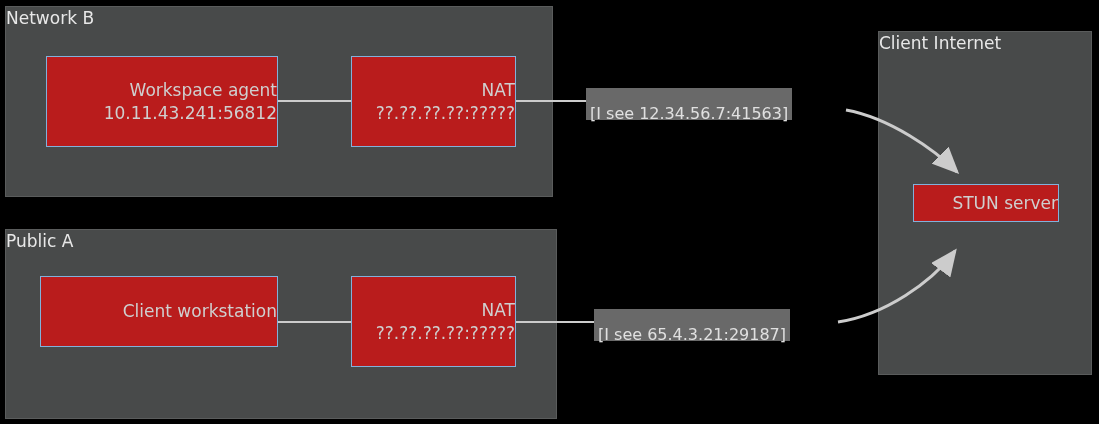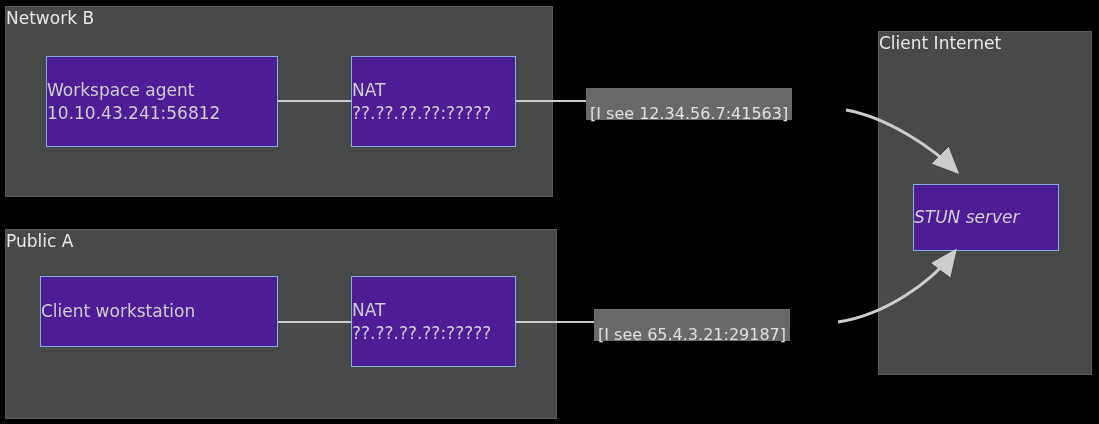--- a/index.html
+++ b/index.html
@@ -27,26 +27,26 @@
     left: 0;
     width: 100%;
     text-align: left;
     color: #e8e8e8;
     font-size: 17px;
     line-height: 20px;
     white-space: nowrap;
   }
   .node {
     position: absolute;
-    background: #4c1d95;
+    background: #b91c1c;
     border: 1px solid #81b1db;
     box-sizing: border-box;
     display: flex;
     flex-direction: column;
-    align-items: flex-start;
+    align-items: flex-end;
     justify-content: center;
     color: #cfcfcf;
     font-size: 17px;
     line-height: 23px;
     text-align: center;
     white-space: nowrap;
   }
   .node span { display: block; }
   .edge-line {
     position: absolute;
@@ -76,21 +76,21 @@
 <body>
 
 <div id="diagram">
 
   <div class="cluster" style="left:5px; top:6px; width:548px; height:191px;">
     <div class="cluster-title">Network B</div>
   </div>
 
   <div class="node" style="left:46px; top:56px; width:232px; height:91px;">
     <span>Workspace agent</span>
-    <span>10.10.43.241:56812</span>
+    <span>10.11.43.241:56812</span>
   </div>
 
   <div class="node" style="left:351px; top:56px; width:165px; height:91px;">
     <span>NAT</span>
     <span>??.??.??.??:?????</span>
   </div>
 
   <div class="edge-line" style="left:278px; top:100px; width:73px;"></div>
 
   <div class="edge-line" style="left:516px; top:100px; width:71px;"></div>
@@ -109,21 +109,21 @@
   </div>
 
   <div class="edge-line" style="left:278px; top:321px; width:73px;"></div>
 
   <div class="edge-line" style="left:516px; top:321px; width:78px;"></div>
 
   <div class="cluster" style="left:878px; top:31px; width:214px; height:344px;">
     <div class="cluster-title">Client Internet</div>
   </div>
 
-  <div class="node" style="left:913px; top:184px; width:146px; height:67px;font-style:italic;">
+  <div class="node" style="left:913px; top:184px; width:146px; height:38px;">
     <span>STUN server</span>
   </div>
 
   <svg class="arrows" viewBox="0 0 1099 424">
     <defs>
       <marker id="arrowhead" markerWidth="9" markerHeight="8" refX="8" refY="4" orient="auto">
         <polygon points="0 0, 9 4, 0 8" fill="#cccccc"></polygon>
       </marker>
     </defs>
     <path d="M 846,110 C 890,118 935,150 957,172" fill="none" stroke="#cccccc" stroke-width="3" marker-end="url(#arrowhead)"></path>

